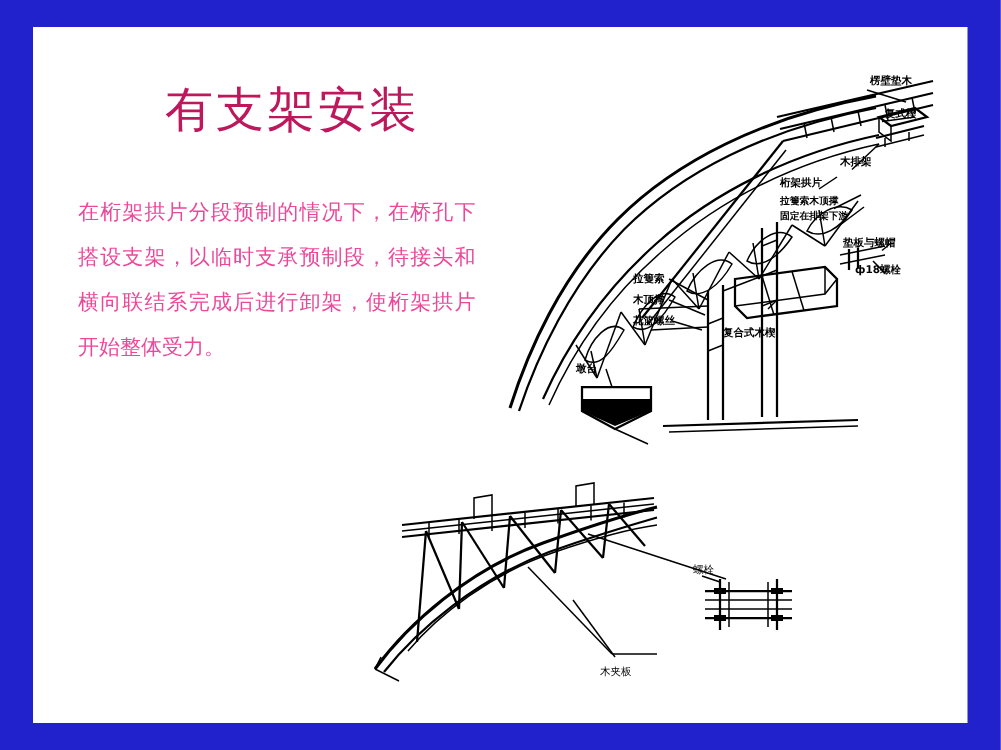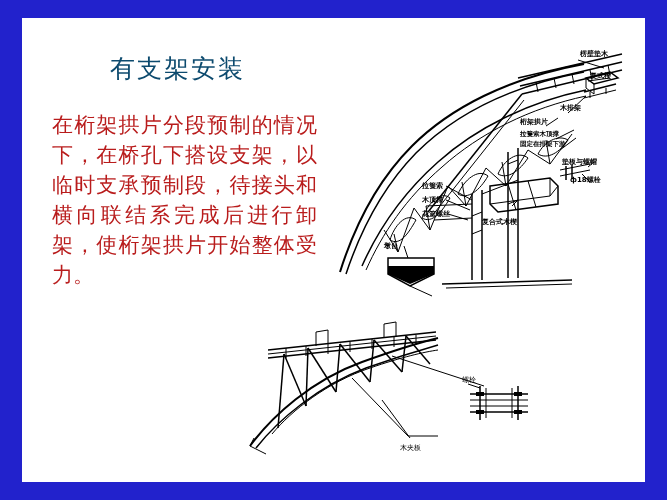--- a/index.html
+++ b/index.html
@@ -24,35 +24,35 @@
     left: 22px; top: 18px;
     width: 623px; height: 464px;
     background: #ffffff;
     overflow: hidden;
   }
   
   .title {
     position: absolute;
     left: 88px;
     top: 34px;
-    font-size: 25px;
-    color: #0c4a6e;
+    font-size: 32px;
+    color: #be185d;
     letter-spacing: 2px;
     white-space: nowrap;
     font-family: Liberation Sans, sans-serif;
   }
   
   .body-text {
     position: absolute;
     left: 30px;
-    top: 92px;
+    top: 109px;
     width: 265px;
-    font-size: 21px;
+    font-size: 14px;
     line-height: 30px;
-    color: #b91c1c;
+    color: #ec4899;
     text-align: justify;
     font-family: "DejaVu Sans", sans-serif;
   }
   
   .fig-top {
     position: absolute;
     left: 300px;
     top: 16px;
     width: 320px;
     height: 262px;

